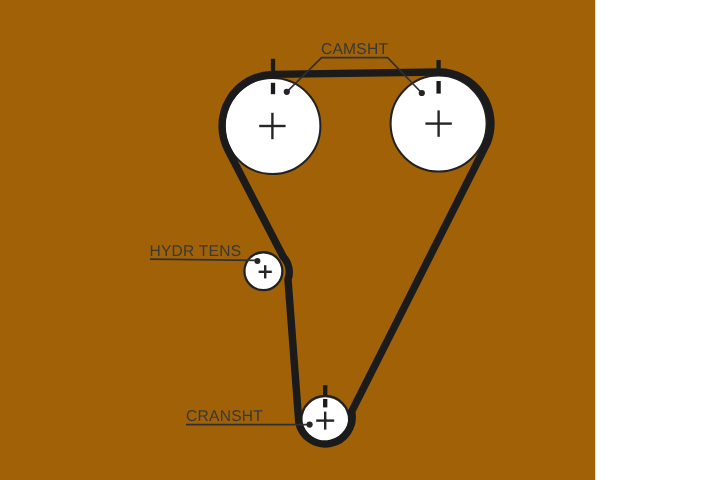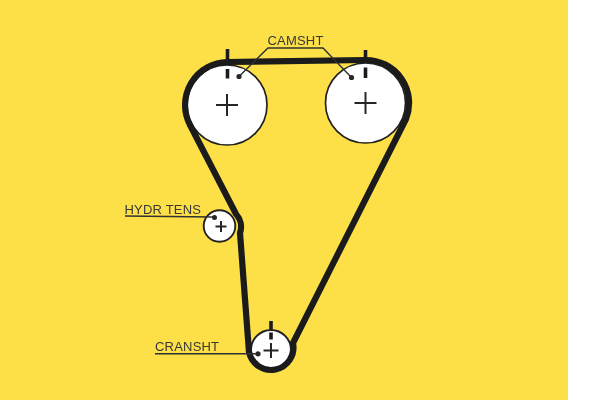--- a/index.html
+++ b/index.html
@@ -3,23 +3,23 @@
 <meta charset="utf-8">
 <style>
   html, body {
     margin: 0;
     padding: 0;
     background: #ffffff;
     font-family: "Liberation Sans", sans-serif;
   }
   #stage {
     position: relative;
-    width: 568px;
+    width: 496px;
     height: 400px;
-    background: #fde047;
+    background: #a16207;
     overflow: hidden;
   }
   svg { display: block; }
   .label-text {
     font-family: "Liberation Sans", sans-serif;
     font-size: 13px;
     letter-spacing: 0.2px;
     fill: #383838;
   }
 </style>

